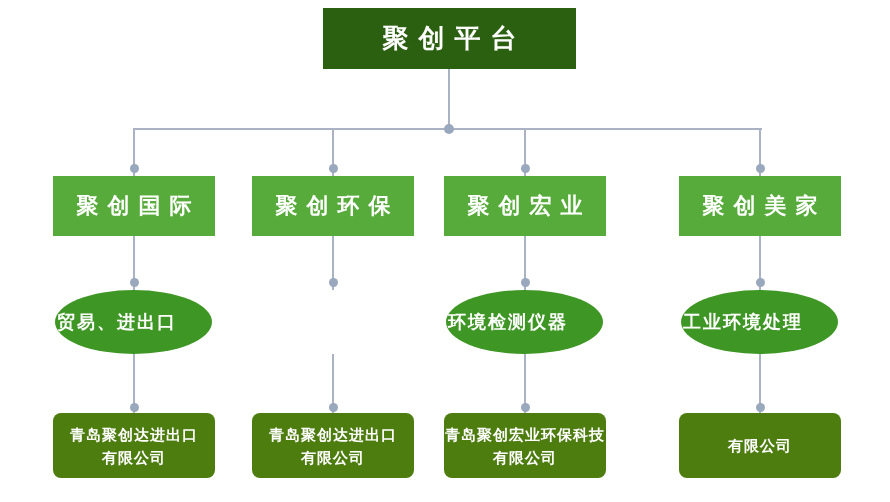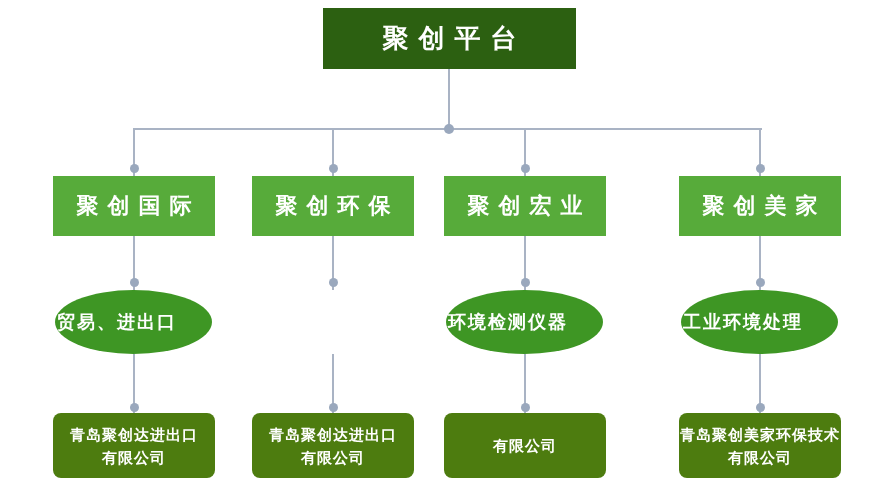--- a/index.html
+++ b/index.html
@@ -154,36 +154,36 @@
       <span>聚创宏业</span>
     </div>
     <div class="line v v2"></div>
     <div class="dot d2"></div>
     <div class="service-ellipse">
       <span>环境检测仪器</span>
     </div>
     <div class="line v v3"></div>
     <div class="dot d3"></div>
     <div class="company-box">
+      <div>青岛聚创宏业环保科技</div>
       <div>有限公司</div>
     </div>
   </div>
 
   <div class="col col4">
     <div class="line v v1"></div>
     <div class="dot d1"></div>
     <div class="branch-box">
       <span>聚创美家</span>
     </div>
     <div class="line v v2"></div>
     <div class="dot d2"></div>
     <div class="service-ellipse">
       <span>工业环境处理</span>
     </div>
     <div class="line v v3"></div>
     <div class="dot d3"></div>
     <div class="company-box">
-      <div>青岛聚创美家环保技术</div>
       <div>有限公司</div>
     </div>
   </div>
 
 </div>
 
 </body></html>

